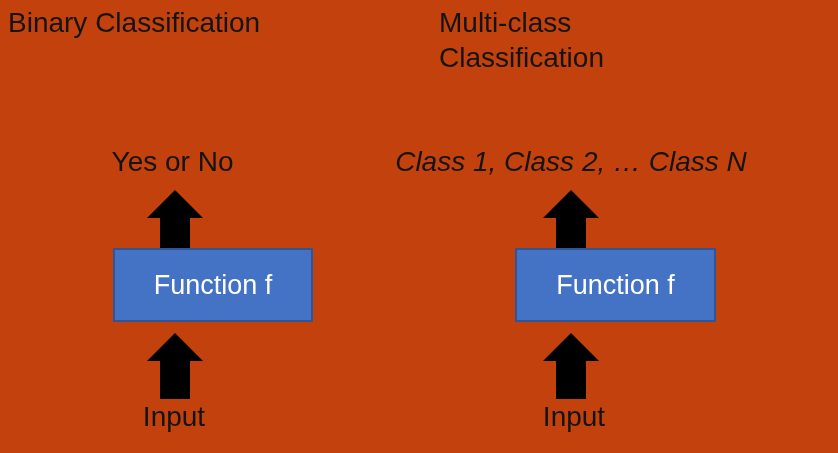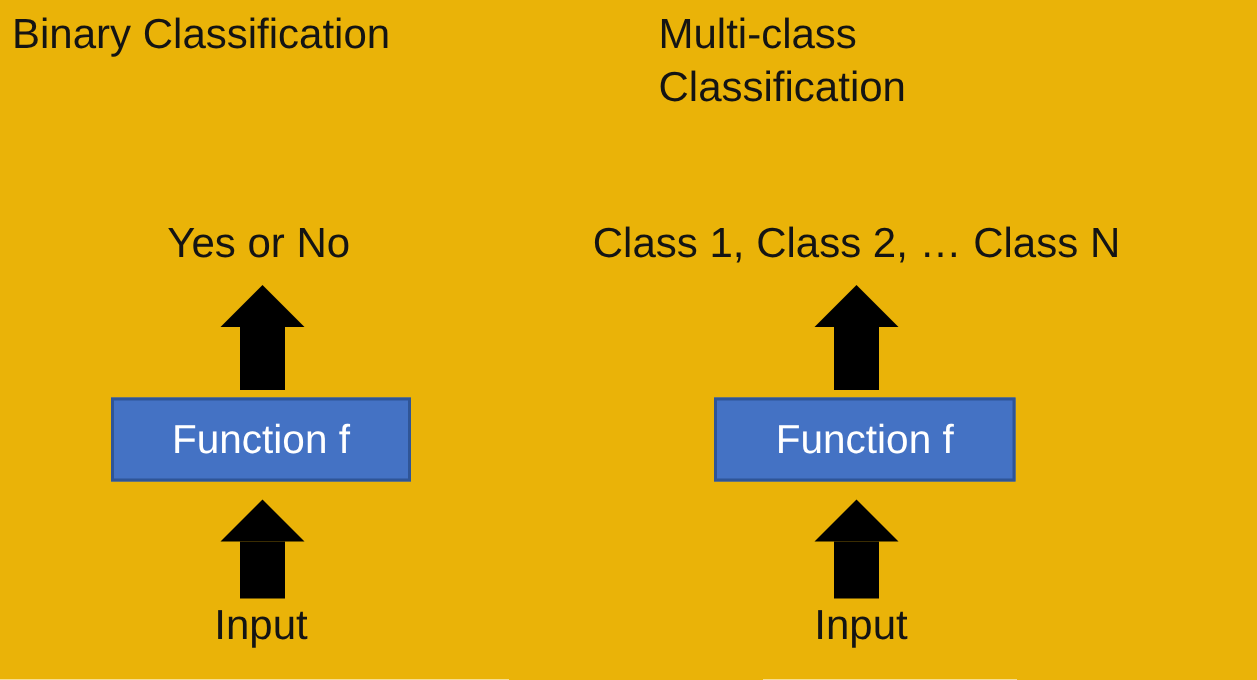--- a/index.html
+++ b/index.html
@@ -1,20 +1,20 @@
 <!DOCTYPE html>
 <html><head>
 <meta charset="utf-8">
 <style>
   html, body { margin: 0; padding: 0; background: #ffffff; }
   .stage {
     position: relative;
     width: 838px;
     height: 453px;
-    background: #eab308;
+    background: #c2410c;
     font-family: "Liberation Sans", sans-serif;
     overflow: hidden;
     --box-fill: #4472C4;
     --box-border: #2F5597;
     --arrow: #000000;
     --text: #141414;
     --box-text: #ffffff;
   }
   .title {
     position: absolute;
@@ -25,21 +25,21 @@
   }
   .left-title  { left: 8px;   top: 5px; }
   .right-title { left: 439px; top: 5px; white-space: normal; width: 230px; }
   .label {
     position: absolute;
     font-size: 28px;
     color: var(--text);
     text-align: center;
   }
   .yes-no-label { left: 60px;  top: 146px; width: 225px; text-align: center; }
-  .class-label  { left: 371px; top: 146px; width: 400px; white-space: nowrap; }
+  .class-label  { left: 371px; top: 146px; width: 400px; white-space: nowrap; font-style: italic; }
   .input-left   { left: 94px;  top: 401px; width: 160px; }
   .input-right  { left: 494px; top: 401px; width: 160px; }
   .arrow {
     position: absolute;
     display: flex;
     flex-direction: column;
     align-items: center;
   }
   .arrow-head {
     width: 0; height: 0;
@@ -49,31 +49,32 @@
   }
   .arrow-stem { width: 30px; background: var(--arrow); }
   .out-left  { left: 147px; top: 190px; }
   .out-right { left: 543px; top: 190px; }
   .out-left .arrow-stem, .out-right .arrow-stem { height: 42px; }
   .in-left  { left: 147px; top: 333px; }
   .in-right { left: 543px; top: 333px; }
   .in-left .arrow-stem, .in-right .arrow-stem { height: 38px; }
   .func-box {
     position: absolute;
-    top: 265px;
+    top: 248px;
     width: 200px;
-    height: 56px;
+    height: 74px;
     background: var(--box-fill);
     border: 2px solid var(--box-border);
     box-sizing: border-box;
     display: flex;
     align-items: center;
     justify-content: center;
     color: var(--box-text);
     font-size: 27px;
+    margin-left: 39px;
   }
   .box-left  { left: 74px; }
   .box-right { left: 476px; width: 201px; }
 </style>
 </head>
 <body>
 
 <div class="stage" style="--box-fill: #4472C4; --box-border: #2F5597; --arrow: #000000; --text: #141414; --box-text: #FFFFFF;">
 
   <div class="title left-title">Binary Classification</div>

